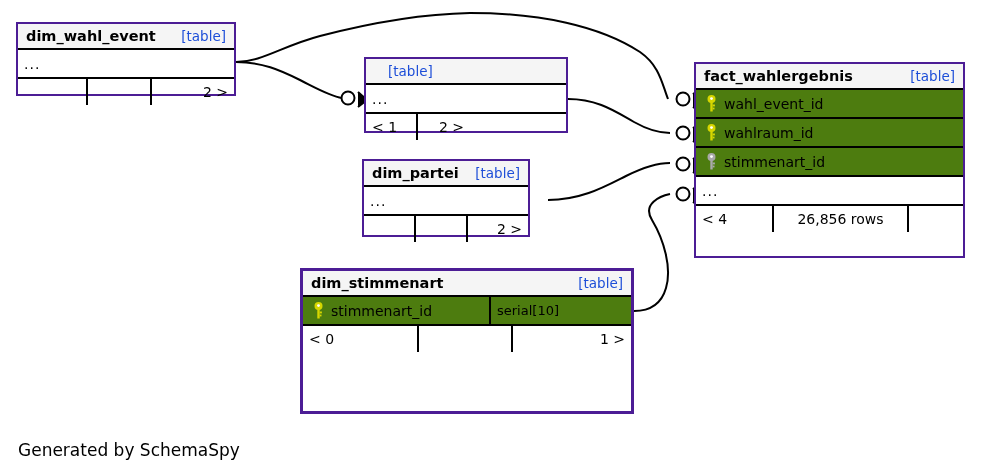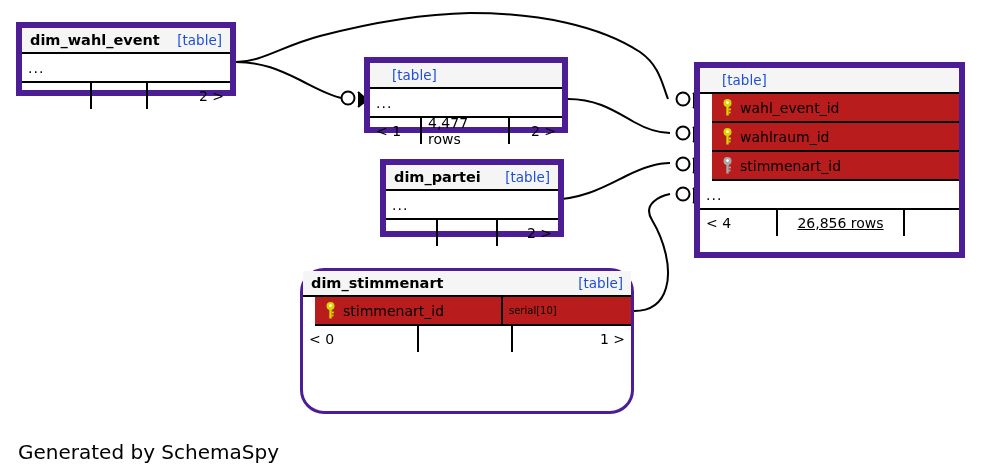--- a/index.html
+++ b/index.html
@@ -24,21 +24,21 @@
     position: absolute;
     left: 0; top: 0;
     width: 981px;
     height: 470px;
     pointer-events: none;
     z-index: 1;
   }
   .table-box {
     position: absolute;
     background: #ffffff;
-    border: 6px solid #4c1d95;
+    border: 2px solid #4c1d95;
     box-sizing: border-box;
     z-index: 2;
   }
   .table-box.highlight {
     border-width: 3px;
   }
   .tbl-header {
     display: flex;
     align-items: center;
     justify-content: space-between;
@@ -59,38 +59,37 @@
     color: #1d4ed8;
     white-space: nowrap;
     padding-left: 14px;
   }
   .tbl-row {
     display: flex;
     align-items: center;
     height: 29px;
     border-bottom: 2px solid #000000;
     box-sizing: border-box;
-    background: #b91c1c;
-    margin-left: 12px;
+    background: #4d7c0f;
   }
   .tbl-row:last-child { border-bottom: none; }
   .col-name {
     display: flex;
     align-items: center;
     font-size: 14px;
     color: #000000;
     padding-left: 6px;
     box-sizing: border-box;
     flex: 0 0 auto;
     height: 100%;
   }
   .col-type {
     display: flex;
     align-items: center;
-    font-size: 10px;
+    font-size: 13px;
     color: #000000;
     padding-left: 6px;
     border-left: 2px solid #000000;
     box-sizing: border-box;
     flex: 1 1 auto;
     height: 100%;
   }
   .keyslot {
     width: 18px;
     min-width: 18px;
@@ -127,21 +126,21 @@
     border-left: 2px solid #000000;
   }
   .foot-cell:first-child { border-left: none; }
   .foot-left { justify-content: flex-start; }
   .foot-center { justify-content: center; }
   .foot-right { justify-content: flex-end; }
   .caption {
     position: absolute;
     left: 18px;
     top: 440px;
-    font-size: 20px;
+    font-size: 17px;
     color: #000000;
     z-index: 3;
   }
 </style>
 </head>
 <body>
 
 <div id="canvas">
 
   <svg id="edges" viewBox="0 0 981 470" xmlns="http://www.w3.org/2000/svg">
@@ -190,39 +189,38 @@
     </div>
   </div>
 
   <div class="table-box" style="left:364px; top:57px; width:204px; height:76px;">
     <div class="tbl-header">
       <span class="tbl-tag">[table]</span>
     </div>
     <div class="ellipsis-row">...</div>
     <div class="foot-row">
       <div class="foot-cell foot-left" style="flex:0 0 50px;">&lt; 1</div>
-      <div class="foot-cell foot-center" style="flex:1 1 auto;">4,477 rows</div>
       <div class="foot-cell foot-right" style="flex:0 0 54px;">2 &gt;</div>
     </div>
   </div>
 
-  <div class="table-box" style="left:380px; top:159px; width:184px; height:78px;">
+  <div class="table-box" style="left:362px; top:159px; width:168px; height:78px;">
     <div class="tbl-header">
       <span class="tbl-name">dim_partei</span>
       <span class="tbl-tag">[table]</span>
     </div>
     <div class="ellipsis-row">...</div>
     <div class="foot-row">
       <div class="foot-cell foot-left" style="flex:0 0 50px;"></div>
       <div class="foot-cell foot-center" style="flex:1 1 auto;"></div>
       <div class="foot-cell foot-right" style="flex:0 0 62px;">2 &gt;</div>
     </div>
   </div>
 
-  <div class="table-box highlight" style="left:300px; top:268px; width:334px; height:146px;border-radius:24px;">
+  <div class="table-box highlight" style="left:300px; top:268px; width:334px; height:146px;">
     <div class="tbl-header">
       <span class="tbl-name">dim_stimmenart</span>
       <span class="tbl-tag">[table]</span>
     </div>
 
     <div class="tbl-row">
       <div class="col-name" style="flex:0 0 186px;">
         <span class="keyslot">
           <svg width="11" height="17" viewBox="0 0 11 17" xmlns="http://www.w3.org/2000/svg">
             <circle cx="5.5" cy="4" r="4" fill="#d6d600"></circle>
@@ -241,20 +239,21 @@
 
     <div class="foot-row">
       <div class="foot-cell foot-left" style="flex:0 0 114px;">&lt; 0</div>
       <div class="foot-cell foot-center" style="flex:1 1 auto;"></div>
       <div class="foot-cell foot-right" style="flex:0 0 120px;">1 &gt;</div>
     </div>
   </div>
 
   <div class="table-box" style="left:694px; top:62px; width:271px; height:196px;">
     <div class="tbl-header">
+      <span class="tbl-name">fact_wahlergebnis</span>
       <span class="tbl-tag">[table]</span>
     </div>
 
     <div class="tbl-row">
       <div class="col-name" style="flex:1 1 auto; border-left:none;">
         <span class="keyslot">
           <svg width="11" height="17" viewBox="0 0 11 17" xmlns="http://www.w3.org/2000/svg">
             <circle cx="5.5" cy="4" r="4" fill="#d6d600"></circle>
             <circle cx="5.5" cy="3.6" r="1.4" fill="#ffffff"></circle>
             <rect x="4.3" y="6.5" width="2.4" height="10" fill="#d6d600"></rect>
@@ -294,20 +293,20 @@
           </svg>
         </span>
         <span>stimmenart_id</span>
       </div>
     </div>
 
     <div class="ellipsis-row">...</div>
 
     <div class="foot-row">
       <div class="foot-cell foot-left" style="flex:0 0 76px;">&lt; 4</div>
-      <div class="foot-cell foot-center" style="flex:1 1 auto;text-decoration:underline;">26,856 rows</div>
+      <div class="foot-cell foot-center" style="flex:1 1 auto;">26,856 rows</div>
       <div class="foot-cell foot-right" style="flex:0 0 56px;"></div>
     </div>
   </div>
 
   <div class="caption">Generated by SchemaSpy</div>
 
 </div>
 
 </body></html>

